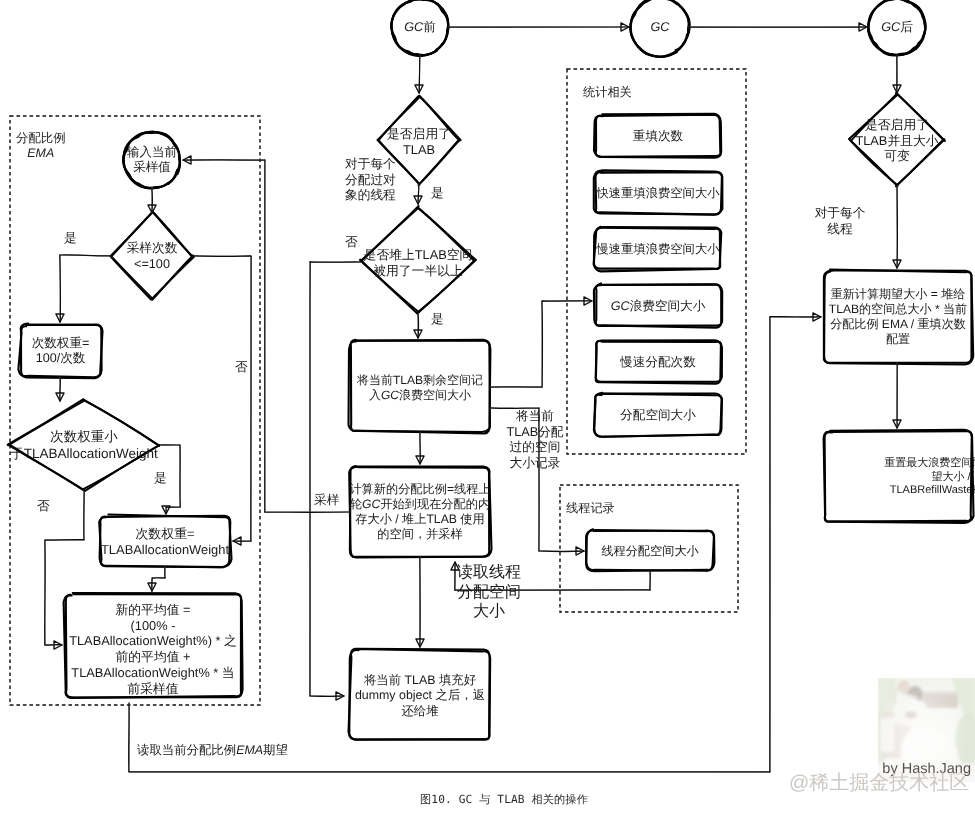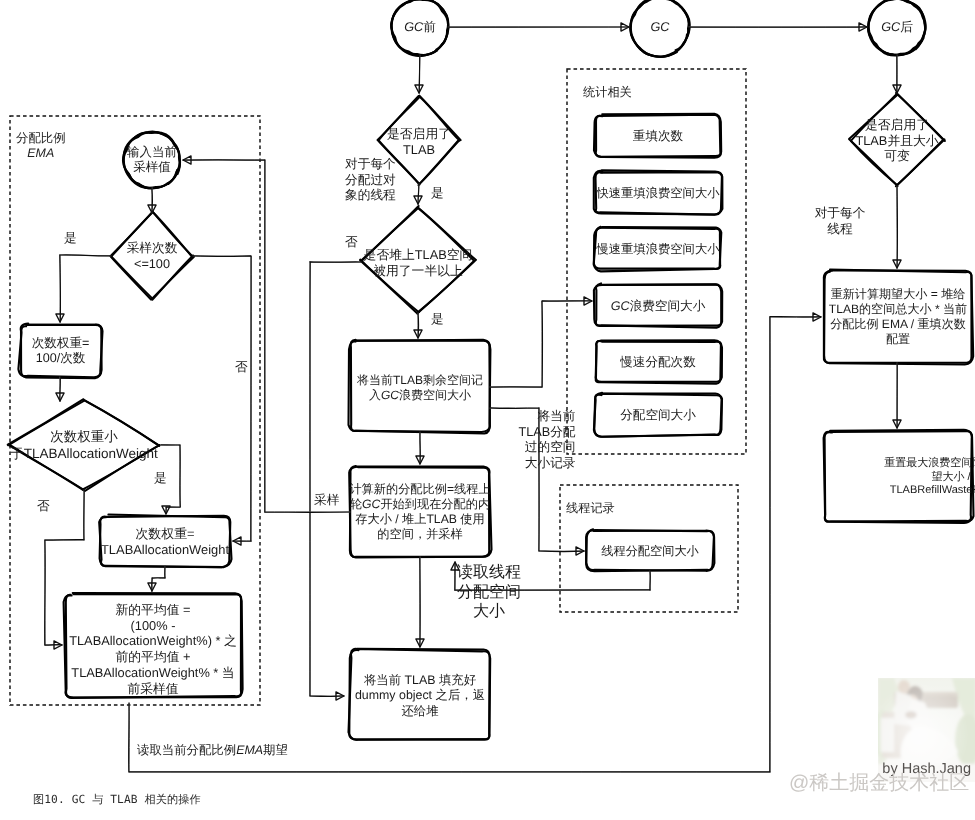--- a/index.html
+++ b/index.html
@@ -12,21 +12,21 @@
   .conn{fill:none;stroke:#0d0d0d;stroke-width:1.2;stroke-linecap:round;stroke-linejoin:round;}
   .conn2{fill:none;stroke:#6a6a6a;stroke-width:1.0;stroke-linecap:round;stroke-linejoin:round;}
   .ahead{fill:none;stroke:#111;stroke-width:1.4;stroke-linecap:round;stroke-linejoin:round;}
   .dashgrp{fill:none;stroke:#111;stroke-width:1.45;stroke-dasharray:3.6 2.9;}
   .lbl{position:absolute;color:#1a1a1a;line-height:1.23;white-space:pre;
        font-family:"Liberation Sans","DejaVu Sans",sans-serif;}
   .nodelbl{text-align:center;transform:translate(-50%,-50%);white-space:pre;width:auto !important;}
   .lbl i{font-style:italic;font-family:Liberation Sans, sans-serif;}
   .grplbl{font-size:13.5px;color:#222;}
   .edgelbl{color:#1a1a1a;}
-  #caption{position:absolute;left:0;top:793px;width:975px;padding-left:33px;box-sizing:border-box;
+  #caption{position:absolute;left:0;top:793px;width:975px;text-align:center;padding-left:33px;box-sizing:border-box;
            font-family:"DejaVu Sans Mono","Liberation Mono",monospace;font-size:11.2px;color:#2a2a2a;letter-spacing:0.1px;}
   #wm{position:absolute;left:789px;top:771px;white-space:nowrap;
       font-size:20px;color:#cbc8c5;letter-spacing:0px;line-height:1.2;
       font-family:"Liberation Sans","DejaVu Sans",sans-serif;}
   #photo{position:absolute;left:878px;top:678px;width:97px;height:105px;overflow:hidden;}
   #photocred{position:absolute;left:868px;top:762px;width:105px;text-align:right;padding-right:2px;
       font-size:14.5px;color:#3f3b38;opacity:0.88;box-sizing:border-box;line-height:1.1;white-space:nowrap;
       font-family:"Liberation Sans","DejaVu Sans",sans-serif;}
 </style>
 </head><body>
@@ -322,21 +322,21 @@
 分配过对
 象的线程</div>
 <div class="lbl edgelbl" style="left:431px;top:186px;text-align:left;font-size:12.7px;">是</div>
 <div class="lbl edgelbl" style="left:345px;top:235px;text-align:left;font-size:12.7px;">否</div>
 <div class="lbl edgelbl" style="left:431px;top:312px;text-align:left;font-size:12.7px;">是</div>
 <div class="lbl edgelbl" style="left:64px;top:231px;text-align:left;font-size:12.7px;">是</div>
 <div class="lbl edgelbl" style="left:235px;top:360px;text-align:left;font-size:12.7px;">否</div>
 <div class="lbl edgelbl" style="left:154px;top:471px;text-align:left;font-size:12.7px;">是</div>
 <div class="lbl edgelbl" style="left:37px;top:499px;text-align:left;font-size:12.7px;">否</div>
 <div class="lbl edgelbl" style="left:314px;top:493px;text-align:left;font-size:12.7px;">采样</div>
-<div class="lbl edgelbl" style="left:547px;top:409px;text-align:right;transform:translateX(-50%);font-size:12.7px;">将当前
+<div class="lbl edgelbl" style="left:535px;top:409px;text-align:center;transform:translateX(-50%);font-size:12.7px;">将当前
 TLAB分配
 过的空间
 大小记录</div>
 <div class="lbl edgelbl" style="left:489px;top:563px;text-align:center;transform:translateX(-50%);font-size:16px;">读取线程
 分配空间
 大小</div>
 <div class="lbl edgelbl" style="left:137px;top:743px;text-align:left;font-size:12.4px;">读取当前分配比例<i>EMA</i>期望</div>
 <div class="lbl edgelbl" style="left:840px;top:206px;text-align:center;transform:translateX(-50%);font-size:12.7px;">对于每个
 线程</div>
 </div>

